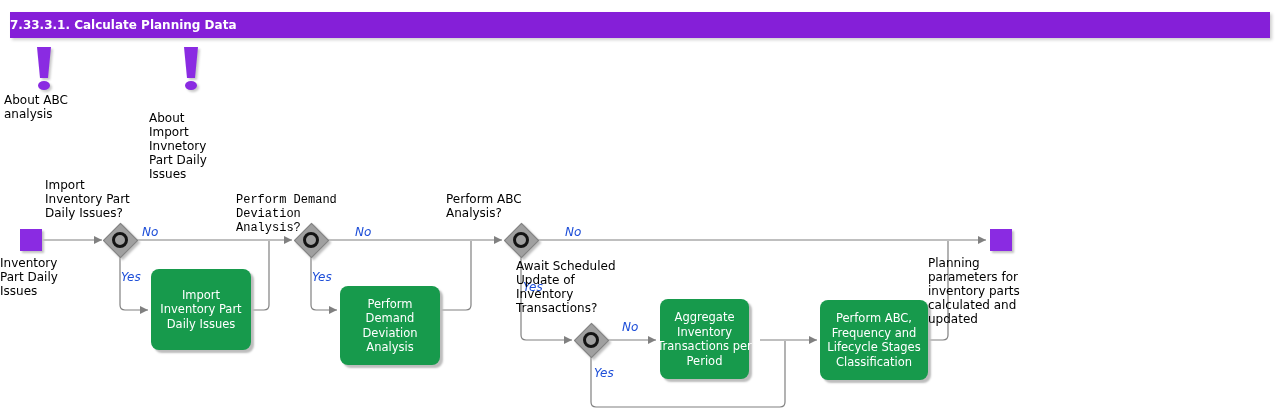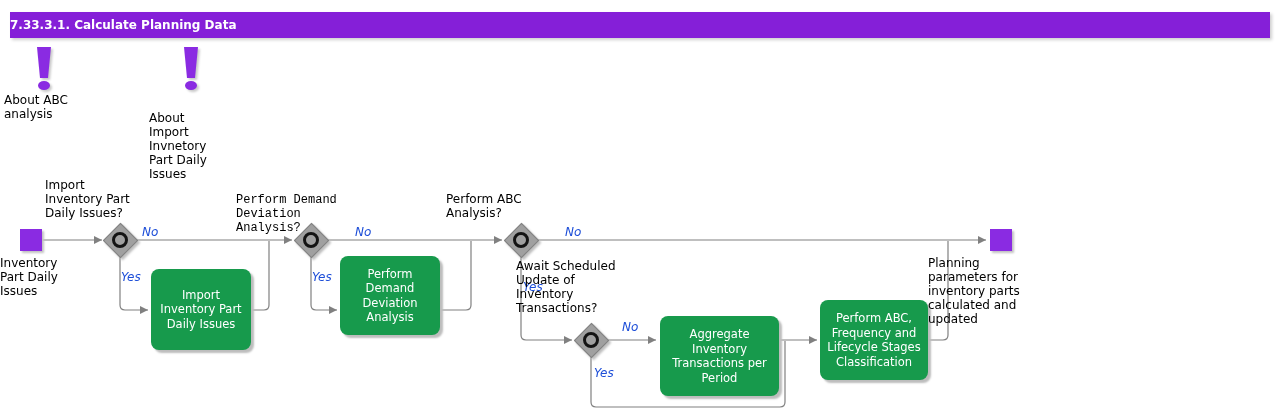--- a/index.html
+++ b/index.html
@@ -134,21 +134,21 @@
 <div class="abs lbl" style="left:236px; top:193px; width:150px;font-family:Liberation Mono, monospace;">Perform Demand
 Deviation
 Analysis?</div>
 <div class="abs decision" style="left:295px; top:224px;">
   <div class="rot"></div>
   <div class="ring"></div>
 </div>
 <div class="abs yesno" style="left:355px; top:226px;">No</div>
 <div class="abs yesno" style="left:312px; top:271px;">Yes</div>
 
-<div class="abs activity" style="left:340px; top:256px; width:100px; height:79px;">
+<div class="abs activity" style="left:340px; top:286px; width:100px; height:79px;">
   <span>Perform
 Demand
 Deviation
 Analysis</span>
 </div>
 
 <div class="abs lbl" style="left:446px; top:192px; width:150px;">Perform ABC
 Analysis?</div>
 <div class="abs decision" style="left:505px; top:224px;">
   <div class="rot"></div>
@@ -161,21 +161,21 @@
 Update of
 Inventory
 Transactions?</div>
 <div class="abs decision" style="left:575px; top:324px;">
   <div class="rot"></div>
   <div class="ring"></div>
 </div>
 <div class="abs yesno" style="left:622px; top:321px;">No</div>
 <div class="abs yesno" style="left:594px; top:367px;">Yes</div>
 
-<div class="abs activity" style="left:660px; top:316px; width:119px; height:80px;">
+<div class="abs activity" style="left:660px; top:299px; width:89px; height:80px;">
   <span>Aggregate
 Inventory
 Transactions per
 Period</span>
 </div>
 
 <div class="abs activity" style="left:820px; top:300px; width:108px; height:80px;">
   <span>Perform ABC,
 Frequency and
 Lifecycle Stages

